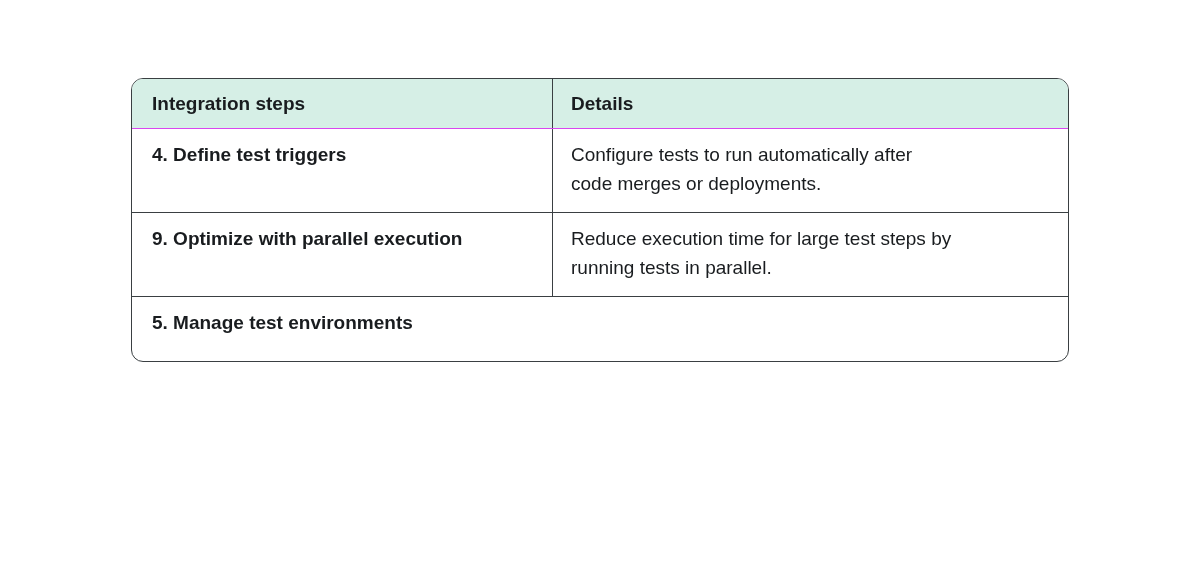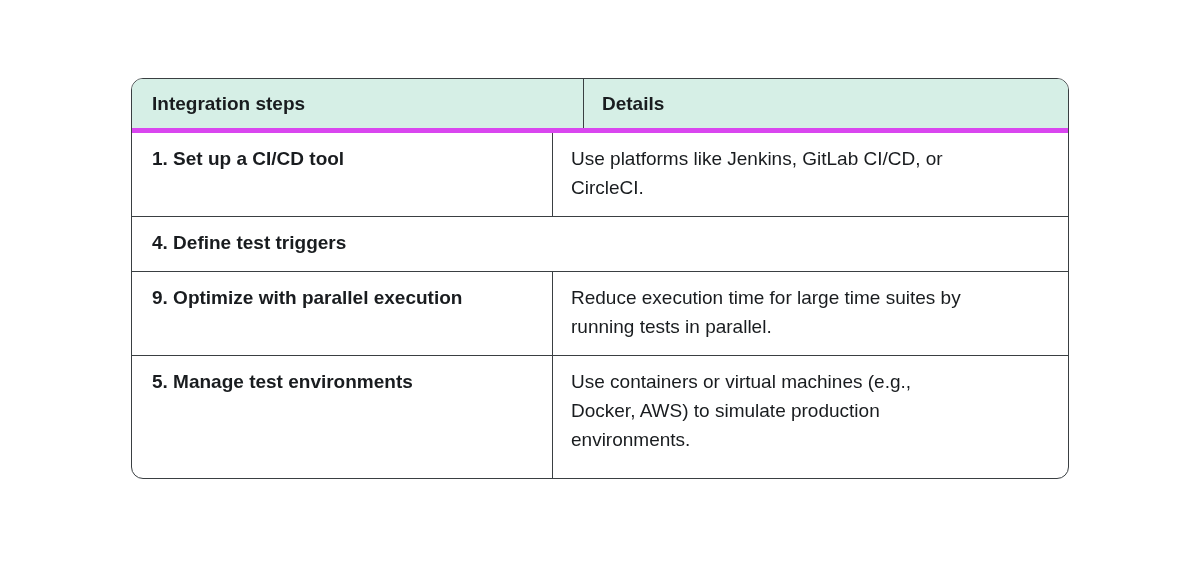--- a/index.html
+++ b/index.html
@@ -26,22 +26,21 @@
     overflow: hidden;
     background: #ffffff;
     color: #191c1f;
   }
   .thead, .tr {
     display: grid;
     grid-template-columns: 420px 1fr;
   }
   .thead {
     background: #d6efe6;
-    border-bottom: 5px solid #d946ef;
-    gap: 31px;
+    border-bottom: 1px solid #d946ef;
   }
   .th {
     padding: 10px 20px;
     font-size: 19px;
     line-height: 29px;
     font-weight: 700;
     box-sizing: border-box;
   }
   .th.details-col {
     padding-left: 18px;
@@ -77,37 +76,31 @@
 <body>
 
 <div class="canvas">
   <div class="table">
 
     <div class="thead">
       <div class="th steps-col">Integration steps</div>
       <div class="th details-col">Details</div>
     </div>
 
-    <div class="tr">
-      <div class="td step">1. Set up a CI/CD tool</div>
-      <div class="td details">Use platforms like Jenkins, GitLab CI/CD, or
-CircleCI.</div>
-    </div>
 
     <div class="tr">
       <div class="td step">4. Define test triggers</div>
+      <div class="td details">Configure tests to run automatically after
+code merges or deployments.</div>
     </div>
 
     <div class="tr">
       <div class="td step">9. Optimize with parallel execution</div>
-      <div class="td details">Reduce execution time for large time suites by
+      <div class="td details">Reduce execution time for large test steps by
 running tests in parallel.</div>
     </div>
 
     <div class="tr">
       <div class="td step">5. Manage test environments</div>
-      <div class="td details">Use containers or virtual machines (e.g.,
-Docker, AWS) to simulate production
-environments.</div>
     </div>
 
   </div>
 </div>
 
 </body></html>

